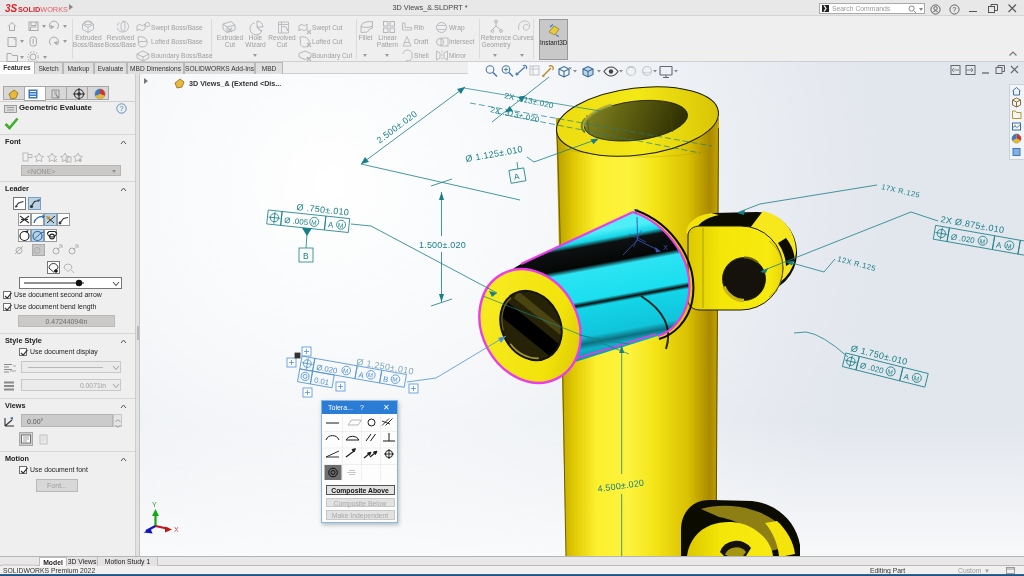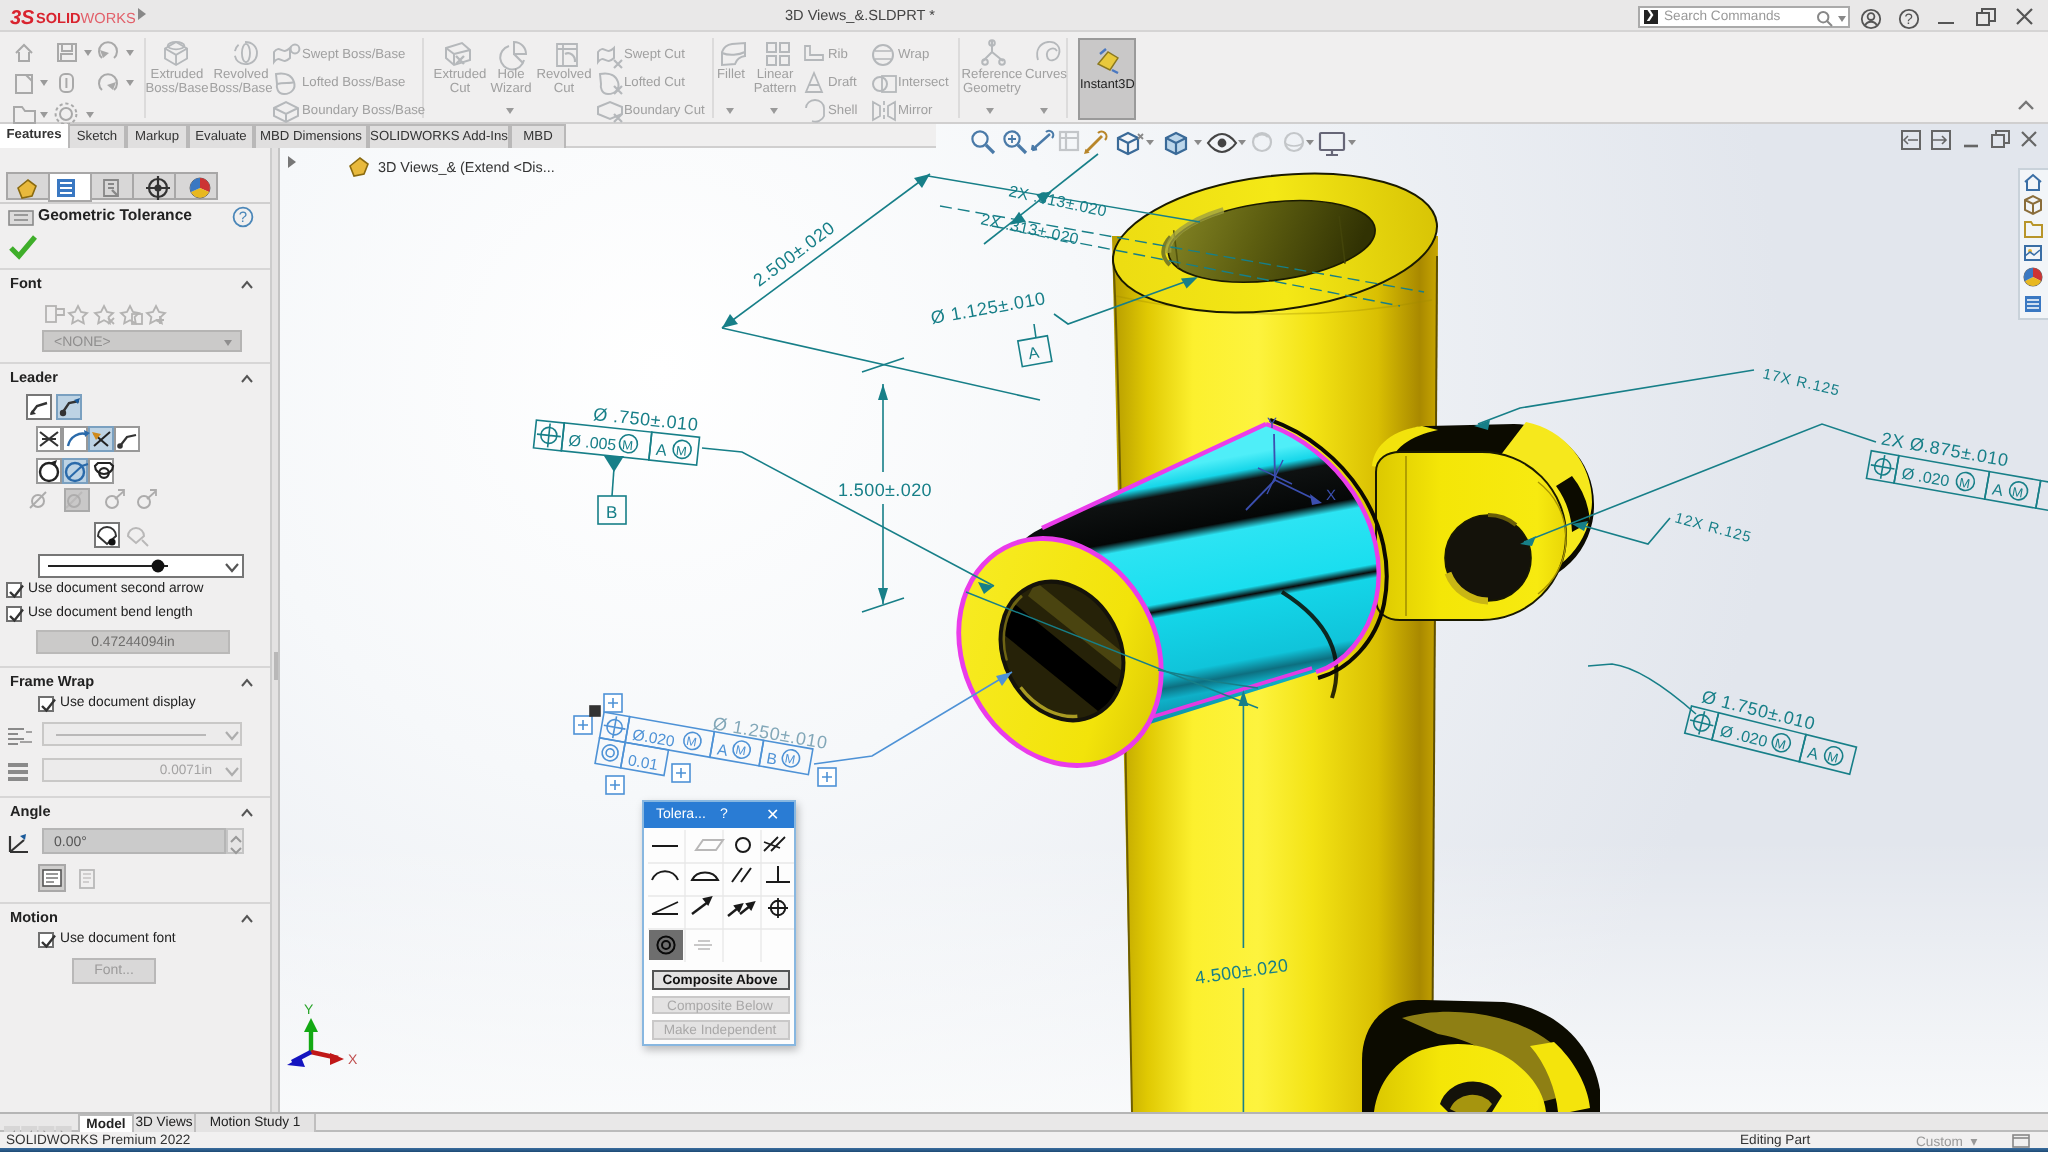--- a/index.html
+++ b/index.html
@@ -554,21 +554,21 @@
         <path d="M97,8 L97,3 A5,5 0 0 1 101.5,10 z" fill="#c33"></path>
         <path d="M97,8 L101.5,10 A5,5 0 0 1 92.5,10 z" fill="#e8b820"></path>
         <path d="M97,8 L92.5,10 A5,5 0 0 1 97,3 z" fill="#3a78c2"></path>
     </svg>
     <div class="abs" style="left:0;top:27px;width:135px;height:1px;background:#d0cfcf;"></div>
 
     <svg class="abs" style="left:4px;top:30px;" width="13" height="10" viewBox="0 0 13 10">
         <rect x="0.5" y="1.5" width="12" height="7" fill="#dcdbdb" stroke="#8a8a8a" stroke-width="0.8"></rect>
         <path d="M3,3.5 h7 M3,6 h7" stroke="#9a9a9a" stroke-width="1"></path>
       </svg>
-    <div class="abs" style="left:19px;top:29px;font-size:7.8px;font-weight:bold;color:#222;">Geometric Tolerance</div>
+    <div class="abs" style="left:19px;top:29px;font-size:7.8px;font-weight:bold;color:#222;">Geometric Evaluate</div>
     <svg class="abs" style="left:116px;top:29px;" width="11" height="11" viewBox="0 0 11 11">
         <circle cx="5.5" cy="5.5" r="4.7" fill="none" stroke="#4a86b8" stroke-width="0.9"></circle>
         <text x="3.4" y="8.2" font-size="7.5" fill="#4a86b8" font-family="Liberation Sans, sans-serif">?</text>
       </svg>
     <svg class="abs" style="left:4px;top:43px;" width="15" height="13" viewBox="0 0 15 13">
         <path d="M1.5,7 L5.5,11 L13.5,1.5" fill="none" stroke="#3fae2a" stroke-width="2.6"></path>
       </svg>
     <div class="hr" style="top:60px;"></div>
     <div class="sechead" style="top:63px;">Font</div>
     <svg class="chev" style="top:64.5px;">
@@ -665,21 +665,21 @@
         <path d="M1,4 L3.2,6.2 L7.5,0.8" fill="none" stroke="#333" stroke-width="1.2"></path>
       </svg>
     <div class="cbt" style="left:14px;top:217px;">Use document second arrow</div>
     <div class="cb" style="left:3px;top:229px;"></div>
       <svg class="abs" style="left:4px;top:230px;" width="9" height="8" viewBox="0 0 9 8">
         <path d="M1,4 L3.2,6.2 L7.5,0.8" fill="none" stroke="#333" stroke-width="1.2"></path>
       </svg>
     <div class="cbt" style="left:14px;top:229px;">Use document bend length</div>
     <div class="abs" style="left:18px;top:241px;width:97px;height:11.5px;background:#cbcac9;border:1px solid #bab9b8;font-size:6.9px;color:#6e6d6c;text-align:center;line-height:11px;">0.47244094in</div>
     <div class="hr" style="top:259px;"></div>
-    <div class="sechead" style="top:262px;">Frame Wrap</div>
+    <div class="sechead" style="top:262px;">Style Style</div>
     <svg class="chev" style="top:263.5px;">
         <path d="M1,5 L3.5,2 L6,5" fill="none" stroke="#555" stroke-width="1"></path>
       </svg>
     <div class="cb" style="left:19px;top:274px;"></div>
       <svg class="abs" style="left:20px;top:275px;" width="9" height="8" viewBox="0 0 9 8">
         <path d="M1,4 L3.2,6.2 L7.5,0.8" fill="none" stroke="#333" stroke-width="1.2"></path>
       </svg>
     <div class="cbt" style="left:30px;top:274px;">Use document display</div>
     <svg class="abs" style="left:3px;top:288px;" width="14" height="12" viewBox="0 0 14 12" stroke="#8a8a8a">
         <path d="M1,2.5 h8 M1,5 h5 M1,7.5 h8 M1,10 h5" stroke-width="1"></path>
@@ -694,21 +694,21 @@
     <svg class="abs" style="left:3px;top:306px;" width="14" height="12" viewBox="0 0 14 12" stroke="#8a8a8a">
         <path d="M1,2.5 h10 M1,6 h10 M1,9.5 h10" stroke-width="2"></path>
       </svg>
     <div class="abs" style="left:21px;top:304.5px;width:100px;height:12.5px;background:#ecebeb;border:1px solid #c9c8c7;">
       <div class="abs" style="right:14px;top:2.5px;font-size:6.8px;color:#a3a2a2;">0.0071in</div>
       <svg class="abs" style="left:90px;top:3.5px;" width="8" height="6" viewBox="0 0 8 6">
           <path d="M1,1 L4,4.5 L7,1" fill="none" stroke="#adadad" stroke-width="1.1"></path>
         </svg>
     </div>
     <div class="hr" style="top:324px;"></div>
-    <div class="sechead" style="top:327px;">Angle</div>
+    <div class="sechead" style="top:327px;">Views</div>
     <svg class="chev" style="top:328.5px;">
         <path d="M1,5 L3.5,2 L6,5" fill="none" stroke="#555" stroke-width="1"></path>
       </svg>
     <svg class="abs" style="left:3px;top:341px;" width="14" height="13" viewBox="0 0 14 13">
         <path d="M2,11 L2,3 M2,11 L11,11 M2,11 L9,5" stroke="#333" stroke-width="1.1" fill="none"></path>
         <path d="M7,3 l3,-1 -0.5,3" fill="#1a5a9a"></path>
       </svg>
     <div class="abs" style="left:21px;top:340px;width:92px;height:13px;background:#cbcbcb;border:1px solid #b5b5b5;">
       <div class="abs" style="left:5px;top:3px;font-size:7px;color:#555;">0.00°</div>
     </div>
@@ -740,21 +740,21 @@
   <div id="panelsplit">
       <div class="abs" style="left:1px;top:252px;width:2px;height:14px;background:#b9b8b8;"></div>
     </div>
 
   <div class="abs" style="left:144px;top:78px;z-index:22;font-size:7px;color:#333;">
     <span style="display:inline-block;width:0;height:0;border-top:3px solid transparent;border-bottom:3px solid transparent;border-left:4px solid #777;margin-right:20px;"></span>
   </div>
   <svg class="abs" style="left:172px;top:77px;z-index:22;" width="14" height="12" viewBox="0 0 14 12">
       <path d="M3,6 l5,-4 4,3 -2,5 -5,1 z" fill="#e8b93c" stroke="#8a6a10" stroke-width="0.8"></path>
     </svg>
-  <div class="abs" style="left:189px;top:78.5px;z-index:22;font-size:7.2px;color:#333;">3D Views_&amp; (Extend &lt;Dis...</div>
+  <div class="abs" style="left:189px;top:78.5px;z-index:22;font-size:7.2px;color:#333;font-weight:bold;">3D Views_&amp; (Extend &lt;Dis...</div>
 
   <svg class="abs" style="left:483px;top:63px;z-index:22;" width="195" height="17" viewBox="0 0 195 17">
     <g fill="none" stroke="#4a7aa8" stroke-width="1.1">
       <circle cx="7" cy="6.5" r="3.8"></circle>
         <path d="M10,9.5 L14,13.5" stroke-width="1.6"></path>
       <circle cx="23" cy="6.5" r="3.8"></circle>
         <path d="M26,9.5 L30,13.5" stroke-width="1.6"></path>
         <path d="M21,6.5 h4 M23,4.5 v4" stroke-width="0.9"></path>
       <path d="M33,12 L42,4 M33,12 l2.5,-0.5 M33,12 l0.5,-2.5" stroke-width="1.2"></path>
         <path d="M40,3 a2,2 0 0 1 3,3" stroke-width="1.1"></path>

